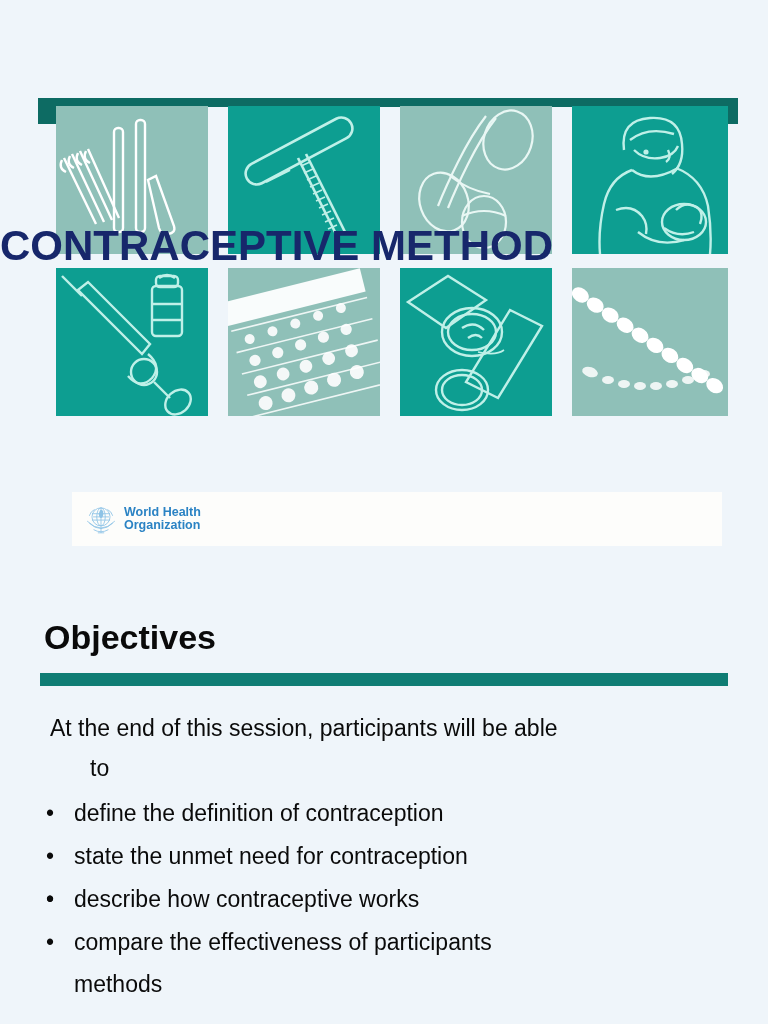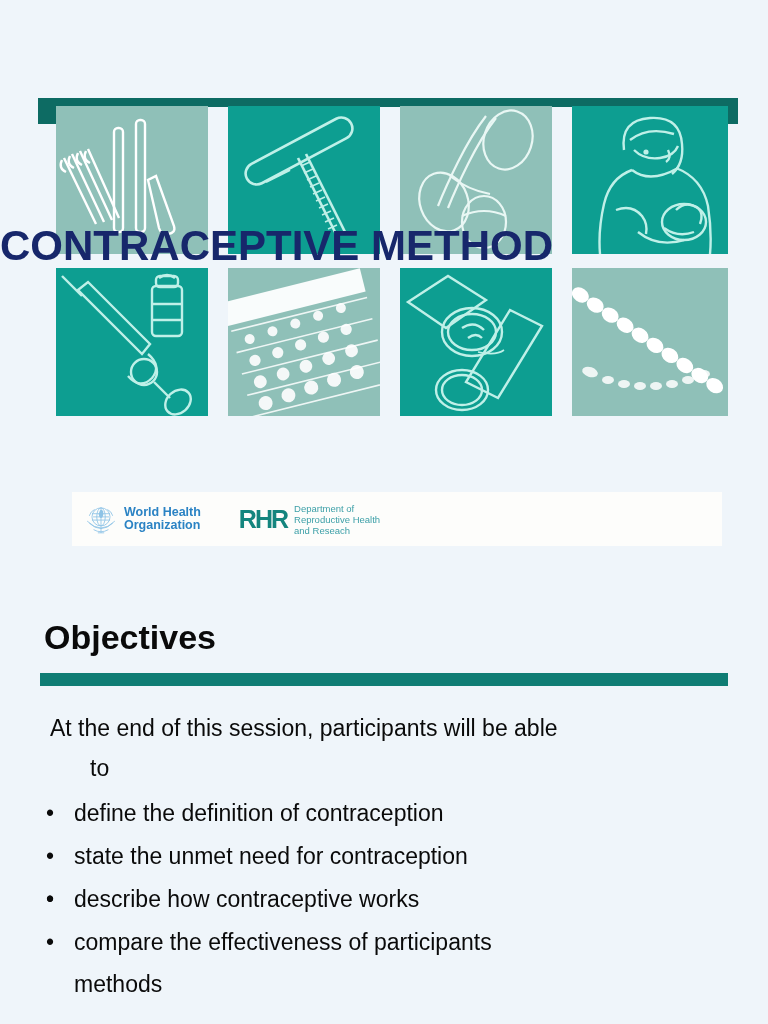--- a/index.html
+++ b/index.html
@@ -419,28 +419,20 @@
           <path d="M20 14 q-8 4 -10 12 M44 14 q8 4 10 12"></path>
         </g>
         <path d="M30 16 q4 -4 6 2 q2 6 -1 10 q-3 4 -6 0 q-3 -6 1 -12z" fill="#8ec3e6"></path>
       </svg>
       <div class="who-text">
         <div>World Health</div>
         <div>Organization</div>
       </div>
     </div>
 
-    <div class="logo-block">
-      <div class="rhr-mark">RHR</div>
-      <div class="rhr-text">
-        <div>Department of</div>
-        <div>Reproductive Health</div>
-        <div>and Reseach</div>
-      </div>
-    </div>
 
   </div>
 
   <div class="slide-number-clip">
     
   </div>
 </div>
 
 <div id="slide-objectives">
 

